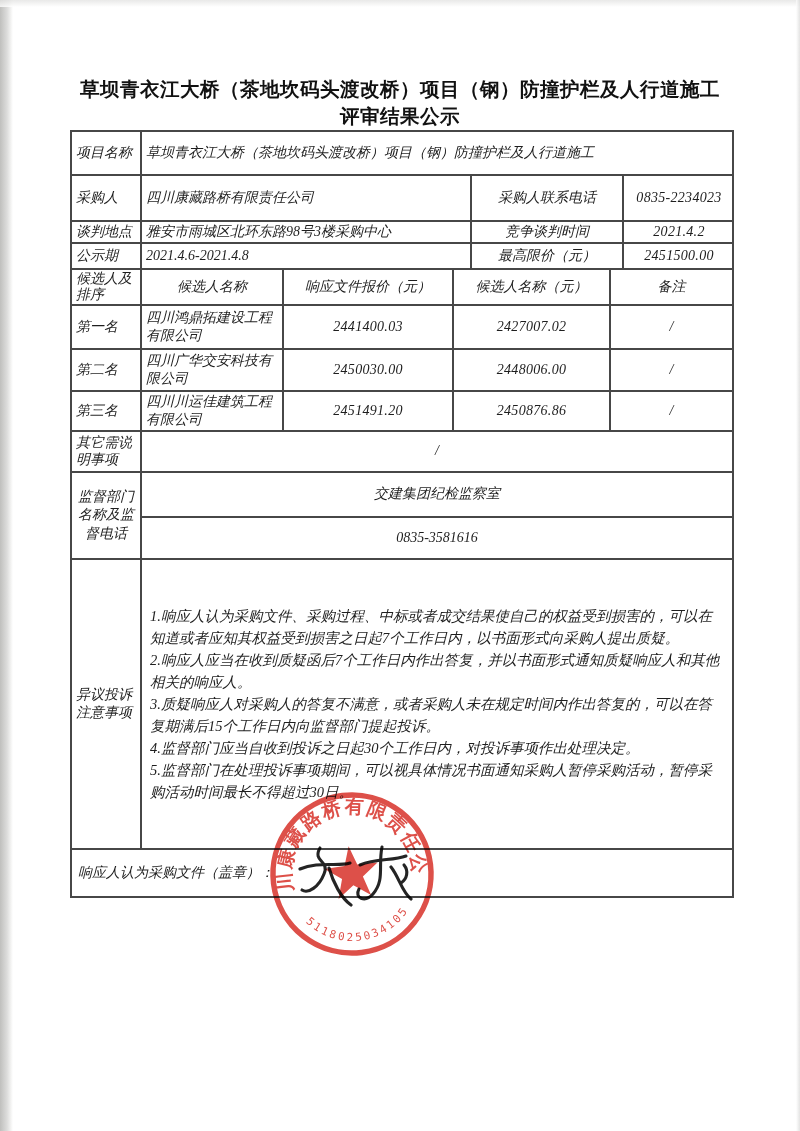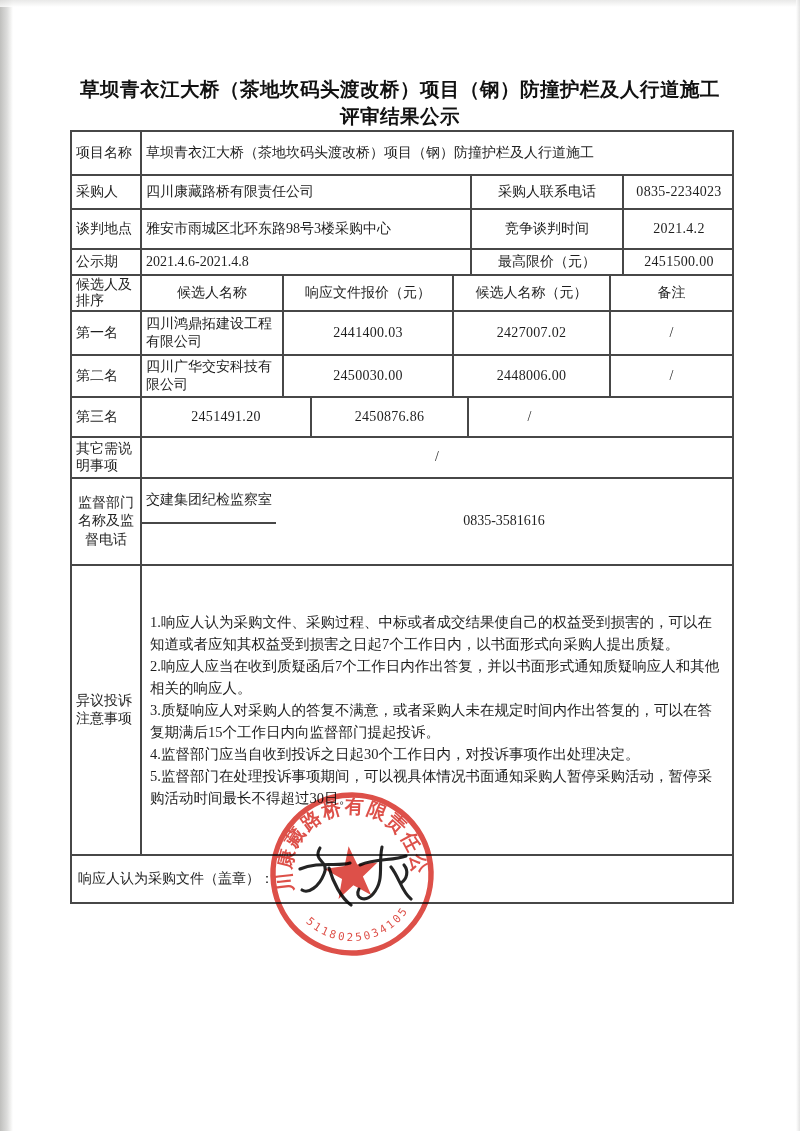--- a/index.html
+++ b/index.html
@@ -46,34 +46,35 @@
   }
   .tr{display:flex;border-bottom:2px solid var(--line);box-sizing:border-box;}
   .tr:last-child{border-bottom:none;}
   .c{
     display:flex;align-items:center;
     border-right:2px solid var(--line);
     box-sizing:border-box;
     padding:2px 4px;
     line-height:1.3;
     overflow:hidden;
+    font-style:italic;
   }
   .c.nr{border-right:none;}
   .c.center{justify-content:center;text-align:center;}
   .c.num{justify-content:center;text-align:center;letter-spacing:.3px;}
   .w-label{width:70px;flex:none;}
   .w-val-b{width:330px;flex:none;}
   .w-sublabel{width:152px;flex:none;}
   .w-subval{width:110px;flex:none;}
   .w-name{width:142px;flex:none;}
   .w-bid{width:170px;flex:none;}
   .w-final{width:157px;flex:none;}
   .w-remark{width:121px;flex:none;}
   .w-rest{flex:1;}
-  .stack{flex:1;display:flex;flex-direction:row;justify-content:space-between;}
+  .stack{flex:1;display:flex;flex-direction:column;justify-content:space-between;}
   .stack > .c{border-right:none;}
   .stack > .c:first-child{border-bottom:2px solid var(--line);}
   .objection-text{
     align-items:center;
   }
   .objection-inner{font-size:14.5px;line-height:22px;padding:2px 4px;}
   .sig-row-cell{padding-left:6px;}
   .stamp{
     position:absolute;left:266px;top:788px;width:172px;height:172px;
     transform:rotate(-7deg);
@@ -97,28 +98,28 @@
   <div>评审结果公示</div>
 </div>
 
 <div class="doc-table">
 
   <div class="tr" style="height:44px">
     <div class="c w-label">项目名称</div>
     <div class="c nr w-rest">草坝青衣江大桥（茶地坎码头渡改桥）项目（钢）防撞护栏及人行道施工</div>
   </div>
 
-  <div class="tr" style="height:34px">
+  <div class="tr" style="height:46px">
     <div class="c w-label">采购人</div>
     <div class="c w-val-b">四川康藏路桥有限责任公司</div>
     <div class="c w-sublabel center">采购人联系电话</div>
     <div class="c nr w-subval num">0835-2234023</div>
   </div>
 
-  <div class="tr" style="height:40px">
+  <div class="tr" style="height:22px">
     <div class="c w-label">谈判地点</div>
     <div class="c w-val-b">雅安市雨城区北环东路98号3楼采购中心</div>
     <div class="c w-sublabel center">竞争谈判时间</div>
     <div class="c nr w-subval num">2021.4.2</div>
   </div>
 
   <div class="tr" style="height:26px">
     <div class="c w-label">公示期</div>
     <div class="c w-val-b">2021.4.6-2021.4.8</div>
     <div class="c w-sublabel center">最高限价（元）</div>
@@ -144,20 +145,21 @@
   <div class="tr" style="height:42px">
     <div class="c w-label">第二名</div>
     <div class="c w-name">四川广华交安科技有限公司</div>
     <div class="c w-bid num">2450030.00</div>
     <div class="c w-final num">2448006.00</div>
     <div class="c nr w-remark center">/</div>
   </div>
 
   <div class="tr" style="height:40px">
     <div class="c w-label">第三名</div>
+    <div class="c w-name">四川川运佳建筑工程有限公司</div>
     <div class="c w-bid num">2451491.20</div>
     <div class="c w-final num">2450876.86</div>
     <div class="c nr w-remark center">/</div>
   </div>
 
   <div class="tr" style="height:41px">
     <div class="c w-label" style="line-height:1.15">其它需说明事项</div>
     <div class="c nr w-rest center">/</div>
   </div>
 

